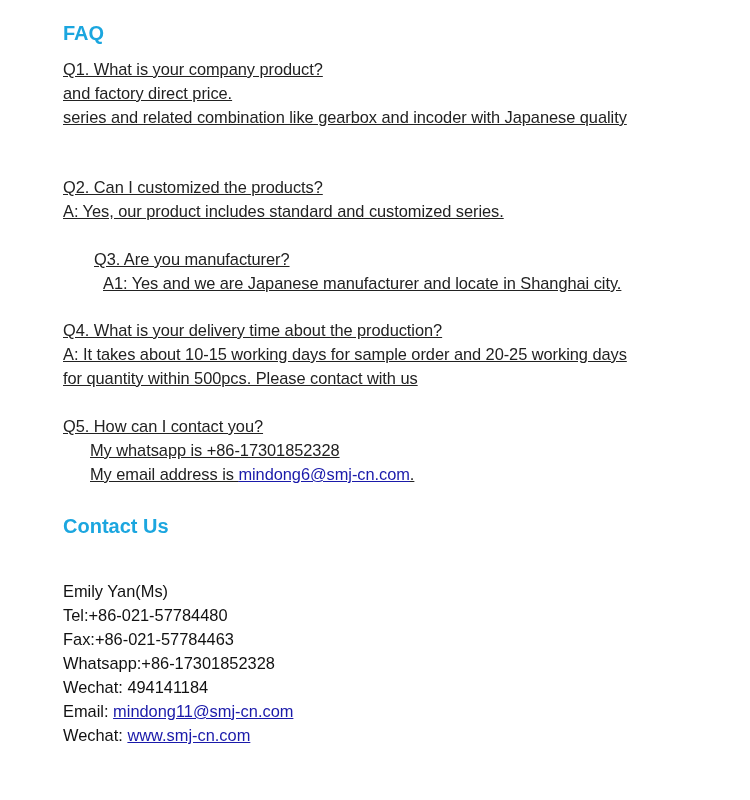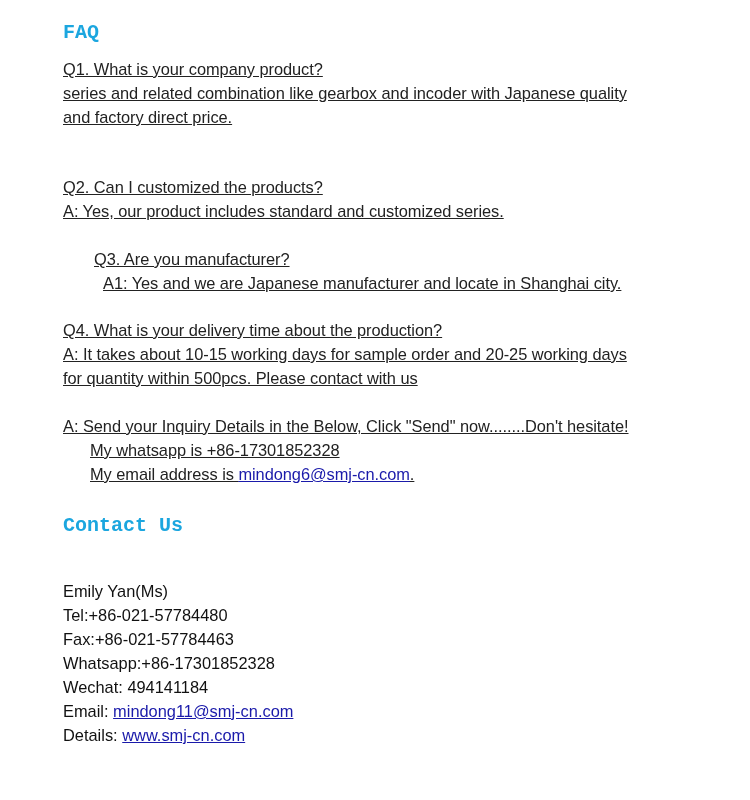--- a/index.html
+++ b/index.html
@@ -15,21 +15,21 @@
       font-family: "Liberation Sans", sans-serif;
       color: #1f1f1f;
     }
     .page {
       position: absolute;
       left: 63px;
       top: 0;
       width: 680px;
     }
     .heading {
-      font-family: Liberation Mono, monospace;
+      font-family: Liberation Sans, sans-serif;
       font-weight: bold;
       font-size: 20px;
       color: #1ba6df;
       line-height: 24px;
       margin: 0;
     }
     .faq-heading {
       position: absolute;
       top: 21px;
       left: 0;
@@ -74,51 +74,51 @@
   </style>
 </head>
 <body>
 
 <div class="page">
 
   <h2 class="heading faq-heading">FAQ</h2>
 
   <div class="faq-block" style="top:57px;">
     <span class="faq-line">Q1. What is your company product?</span>
+    <span class="faq-line">and factory direct price.</span>
     <span class="faq-line">series and related combination like gearbox and incoder with Japanese quality</span>
-    <span class="faq-line">and factory direct price.</span>
   </div>
 
   <div class="faq-block" style="top:175px;">
     <span class="faq-line">Q2. Can I customized the products?</span>
     <span class="faq-line">A: Yes, our product includes standard and customized series.</span>
   </div>
 
   <div class="faq-block" style="top:247px;margin-left:31px;">
     <span class="faq-line">Q3. Are you manufacturer?</span>
     <span class="faq-line indent-small">A1: Yes and we are Japanese manufacturer and locate in Shanghai city.</span>
   </div>
 
   <div class="faq-block" style="top:318px;">
     <span class="faq-line">Q4. What is your delivery time about the production?</span>
     <span class="faq-line">A: It takes about 10-15 working days for sample order and 20-25 working days</span>
     <span class="faq-line">for quantity within 500pcs. Please contact with us</span>
   </div>
 
   <div class="faq-block" style="top:414px;">
-    <span class="faq-line">A: Send your Inquiry Details in the Below, Click "Send" now........Don't hesitate!</span>
+    <span class="faq-line">Q5. How can I contact you?</span>
     <span class="faq-line indent-large">My whatsapp is +86-17301852328</span>
     <span class="faq-line indent-large"><span>My email address is </span><a class="link" href="#">mindong6@smj-cn.com</a><span>.</span></span>
   </div>
 
   <h2 class="heading contact-heading">Contact Us</h2>
 
   <div class="contact-block">
     <span class="contact-line">Emily Yan(Ms)</span>
     <span class="contact-line">Tel:+86-021-57784480</span>
     <span class="contact-line">Fax:+86-021-57784463</span>
     <span class="contact-line">Whatsapp:+86-17301852328</span>
     <span class="contact-line">Wechat: 494141184</span>
     <span class="contact-line"><span>Email: </span><a class="link" href="#">mindong11@smj-cn.com</a></span>
-    <span class="contact-line"><span>Details: </span><a class="link" href="#">www.smj-cn.com</a></span>
+    <span class="contact-line"><span>Wechat: </span><a class="link" href="#">www.smj-cn.com</a></span>
   </div>
 
 </div>
 
 </body></html>

